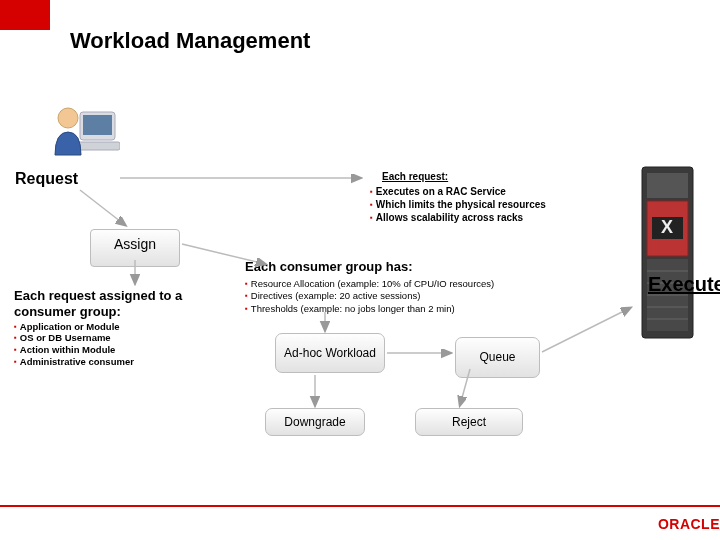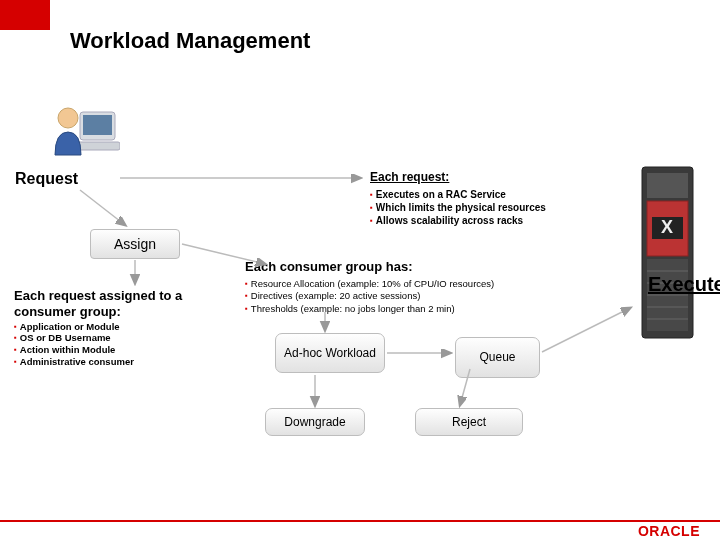--- a/index.html
+++ b/index.html
@@ -38,30 +38,31 @@
   }
   
   .each-request {
     position: absolute;
     top: 170px; left: 370px;
     font-size: 12px;
     line-height: 1.3;
   }
   .each-request .heading {
     font-weight: bold;
-    font-size: 12px;
+    font-size: 10px;
     text-decoration: underline;
     margin-bottom: 2px;
+    margin-left: 12px;
   }
   .each-request .bullet { font-size: 10px; font-weight: bold; }
   
   .assign-box {
     position: absolute;
     top: 229px; left: 90px;
-    width: 90px; height: 30px;
+    width: 90px; height: 38px;
     background: linear-gradient(#fefefe, #e2e2e2);
     border: 1px solid #bdbdbd;
     border-radius: 4px;
     text-align: center;
     font-size: 14px;
     line-height: 28px;
   }
   
   .consumer-group {
     position: absolute;
@@ -117,26 +118,25 @@
   
   .server-rack {
     position: absolute;
     top: 165px; right: 25px;
     width: 55px; height: 175px;
   }
   
   .footer {
     position: absolute;
     bottom: 0; left: 0; right: 0;
-    height: 20px;
+    height: 35px;
     border-top: 2px solid #d50000;
     display: flex;
     align-items: center;
     justify-content: flex-end;
-    padding-right: 20px;
   }
   .oracle-logo {
     font-family: Arial, sans-serif;
     font-weight: bold;
     font-size: 14px;
     letter-spacing: 0.5px;
     color: #d50000;
     display: flex;
     align-items: center;
     gap: 3px;

